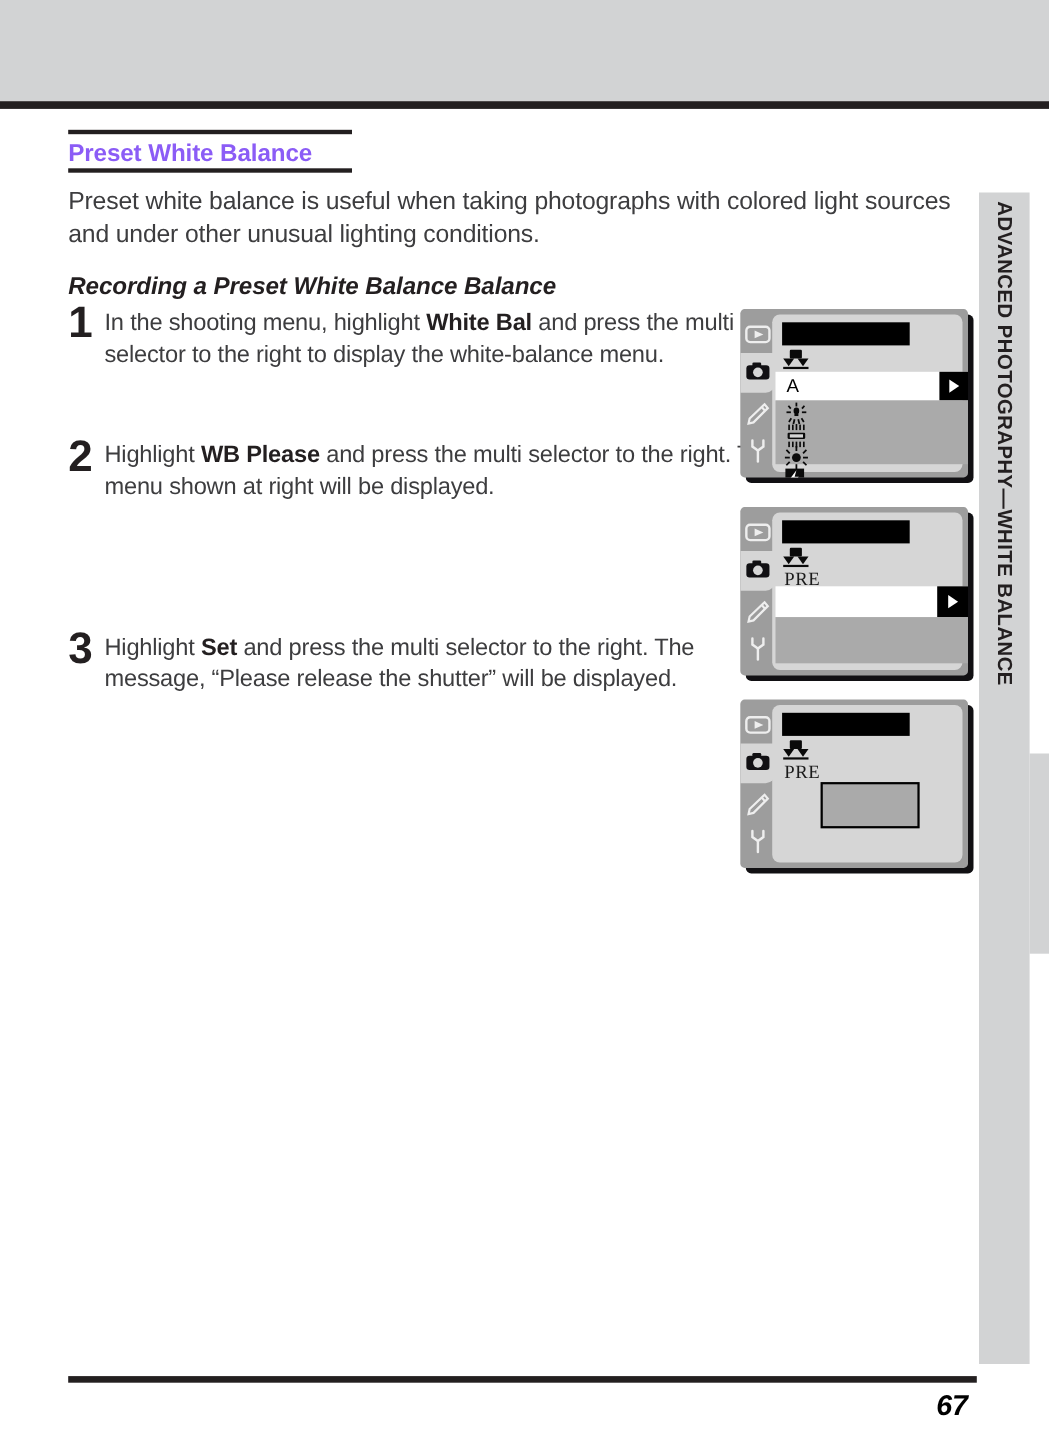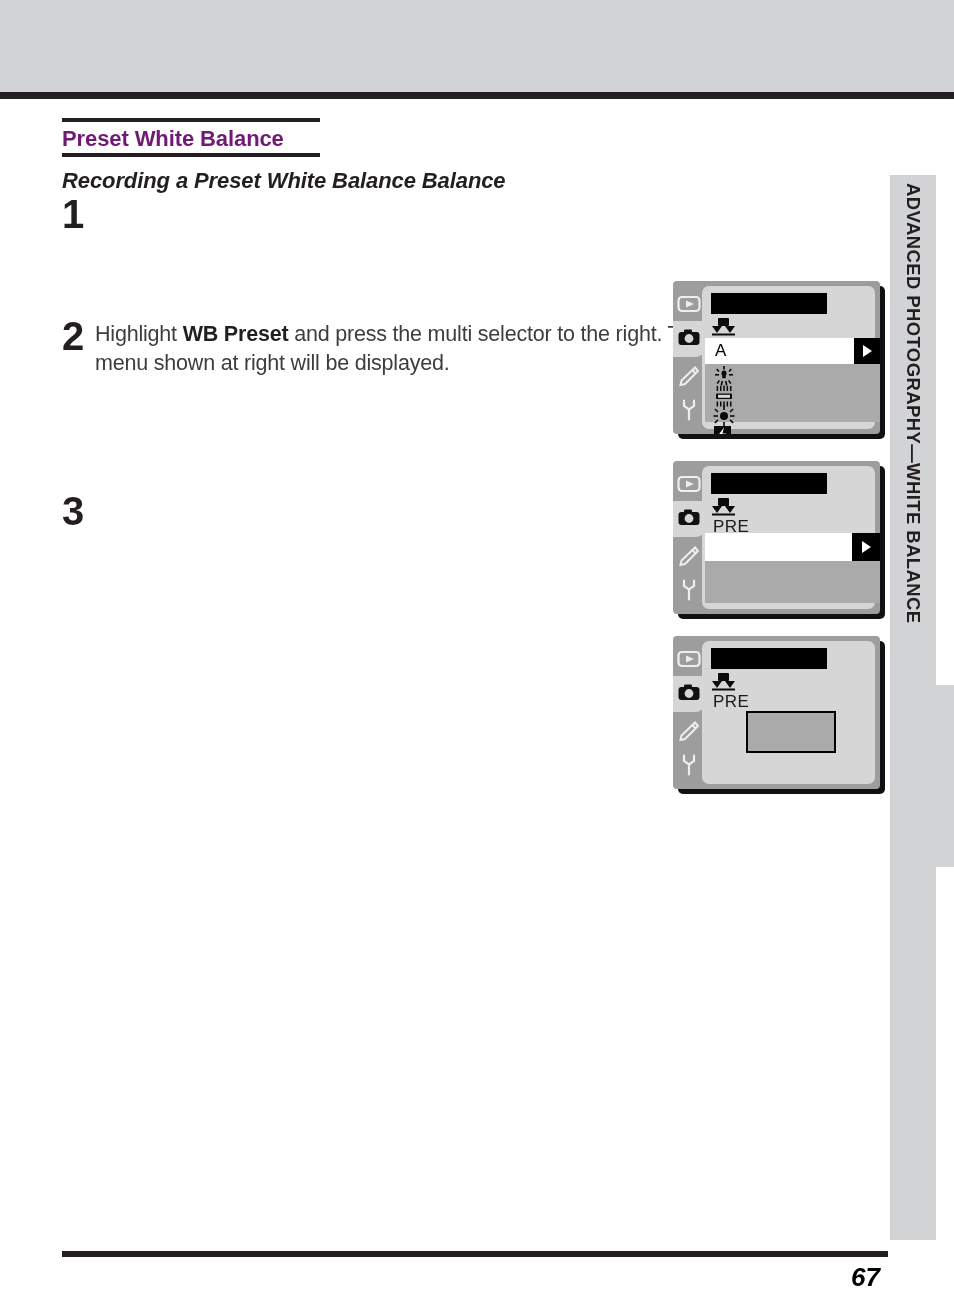--- a/index.html
+++ b/index.html
@@ -71,21 +71,21 @@
   .sect-title-wrap {
     width: 258px;
     border-top: 4px solid #231f20;
     border-bottom: 4px solid #231f20;
     padding: 4px 0 2px 0;
     margin-bottom: 11px;
   }
   .sect-title {
     font-size: 22px;
     font-weight: bold;
-    color: #701a75;
+    color: #8b5cf6;
     letter-spacing: -0.1px;
     line-height: 1.15;
   }
 
   .lede {
     font-size: 22.5px;
     color: #3d3d3f;
     line-height: 1.31;
     width: 833px;
     margin: 0 0 20px 0;
@@ -222,21 +222,21 @@
     left: 40px;
     width: 22px; height: 22px;
   }
 
   .pre-label {
     position: absolute;
     left: 40px;
     font-size: 17px;
     color: #1a1a1a;
     letter-spacing: 0.5px;
-    font-family: Liberation Sans, sans-serif;
+    font-family: Liberation Serif, serif;
   }
 
   .msg-box {
     position: absolute;
     left: 73px; top: 75px;
     width: 90px; height: 42px;
     background: #aaaaaa;
     border: 2px solid #000000;
     box-sizing: border-box;
   }
@@ -270,34 +270,37 @@
 <div class="running-head">
   <span>ADVANCED PHOTOGRAPHY—WHITE BALANCE</span>
 </div>
 
 <div class="content">
 
   <div class="sect-title-wrap">
     <div class="sect-title">Preset White Balance</div>
   </div>
 
+  <p class="lede">Preset white balance is useful when taking photographs with colored light sources and under other unusual lighting conditions.</p>
 
   <div class="subhead">Recording a Preset White Balance Balance</div>
 
   <div class="step step-1">
     <span class="num">1</span>
+    <span class="just"><span>In the shooting menu, highlight </span><b>White Bal</b><span> and press the multi selector to the right to display the white-balance menu.</span></span>
   </div>
 
   <div class="step step-2">
     <span class="num">2</span>
-    <span><span>Highlight </span><b>WB Preset</b><span> and press the multi selector to the right.  The menu shown at right will be displayed.</span></span>
+    <span><span>Highlight </span><b>WB Please</b><span> and press the multi selector to the right.  The menu shown at right will be displayed.</span></span>
   </div>
 
   <div class="step step-3">
     <span class="num">3</span>
+    <span><span>Highlight </span><b>Set</b><span> and press the multi selector to the right. The message, “Please release the shutter” will be displayed.</span></span>
   </div>
 
 </div>
 
 <div class="lcd" style="left:673px; top:281px;">
   <div class="lcd-shadow"></div>
   <div class="lcd-body">
     <div class="lcd-screen"></div>
 
     <div class="lcd-tabs">

